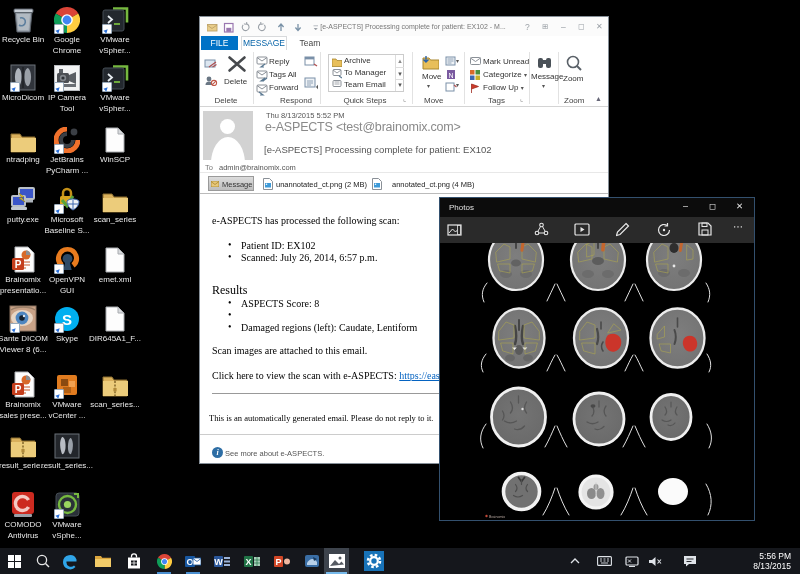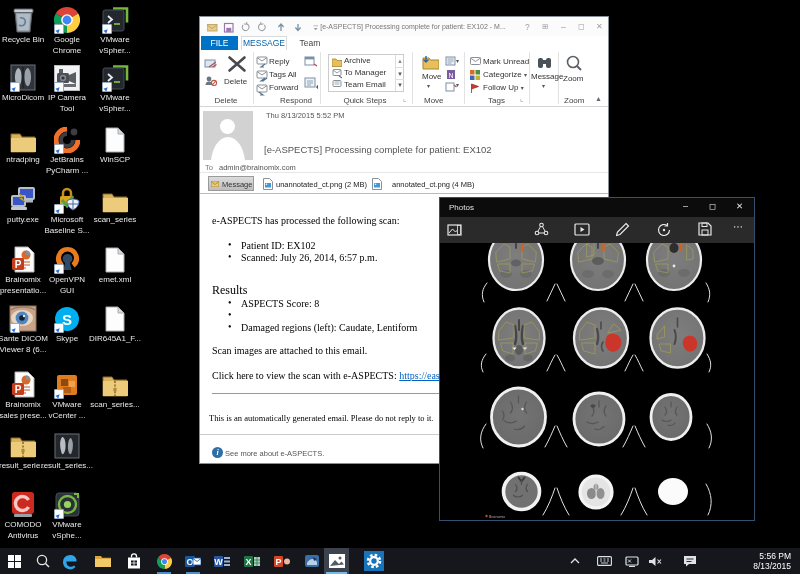--- a/index.html
+++ b/index.html
@@ -469,20 +469,21 @@
   <div class="abs" style="left:364px;top:46px;color:#444">Zoom</div>
   <div class="abs" style="left:395px;top:45px;font-size:7px;color:#667">▲</div>
  </div>
 
  <div class="abs" style="left:0;top:90px;width:100%;height:65px;background:#fff;">
   <div class="abs" style="left:3px;top:4px;width:50px;height:49px;background:#d2d2d2;overflow:hidden;">
    <div class="abs" style="left:17px;top:8px;width:15px;height:15px;border-radius:50%;background:#fff;"></div>
    <div class="abs" style="left:8px;top:26px;width:34px;height:28px;border-radius:50% 50% 0 0 / 95% 95% 0 0;background:#fff;"></div>
   </div>
   <div class="abs" style="left:66px;top:4px;font-size:7.5px;color:#555;">Thu 8/13/2015 5:52 PM</div>
+  <div class="abs" style="left:65px;top:13px;font-size:12.5px;letter-spacing:-.2px;color:#8a8a8a;white-space:nowrap;">e-ASPECTS &lt;test@brainomix.com&gt;</div>
   <div class="abs" style="left:64px;top:37px;font-size:9.5px;color:#555;white-space:nowrap;">[e-ASPECTS] Processing complete for patient: EX102</div>
   <div class="abs" style="left:5px;top:56px;font-size:7.5px;color:#777;">To</div>
   <div class="abs" style="left:19px;top:56px;font-size:7.5px;color:#555;">admin@brainomix.com</div>
  </div>
 
  <div class="abs" style="left:0;top:155px;width:100%;height:22px;background:#fff;border-top:1px solid #e8e8e8;border-bottom:1px solid #bbb;box-sizing:border-box;">
   <div class="abs" style="left:8px;top:3px;width:46px;height:15px;background:linear-gradient(#dcdcdc,#bdbdbd);border:1px solid #9a9a9a;box-sizing:border-box;font-size:7.5px;color:#333;">
    <svg class="abs" style="left:2px;top:4px" width="8" height="6" viewBox="0 0 8 6">
           <rect width="8" height="6" fill="#e8c87a" stroke="#a8872e" stroke-width=".8"></rect>
           <path d="M0 .5 l4 3 4 -3" fill="none" stroke="#a8872e" stroke-width=".8"></path>

